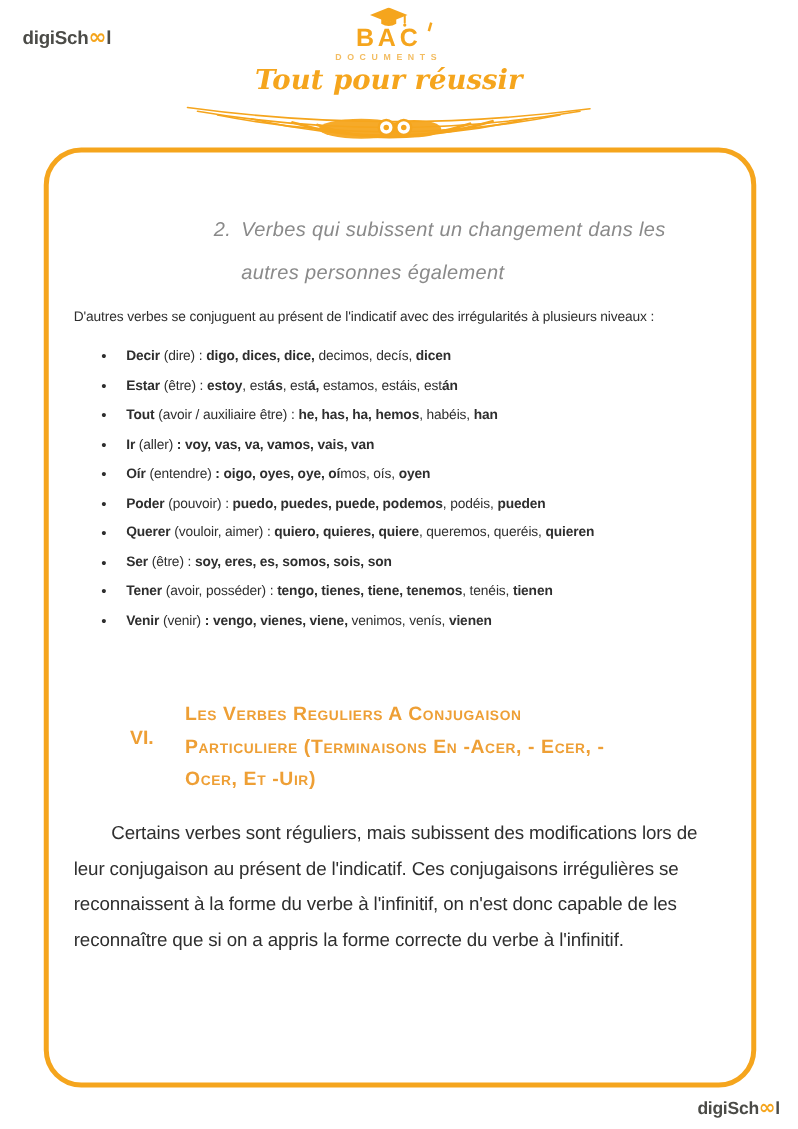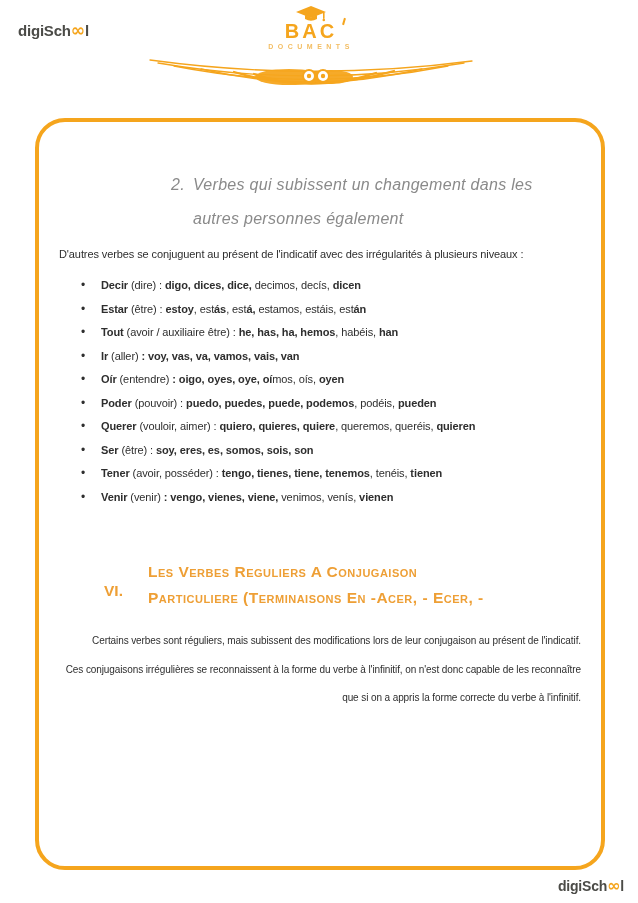--- a/index.html
+++ b/index.html
@@ -50,41 +50,42 @@
   .verb-item{position:relative;padding-left:42px;line-height:23.5px;font-size:11px;
              color:var(--body-text);white-space:nowrap;letter-spacing:-0.1px;}
   .verb-item .bullet{position:absolute;left:22px;font-size:12px;}
   .b{font-weight:bold;}
 
   .heading-vi{display:flex;margin:50px 0 0 45px;color:var(--heading-orange);
               font-weight:bold;font-size:15.5px;line-height:26px;}
   .heading-vi .num{width:44px;flex:none;margin-top:19px;}
   .heading-vi .lines div{font-variant:small-caps;white-space:nowrap;letter-spacing:0.5px;}
 
-  .closing{margin-top:16px;font-size:10px;letter-spacing:-0.1px;line-height:28.5px;
-           color:var(--body-text);text-indent:30px;text-align:right;}
+  .closing{margin-top:16px;font-size:15px;letter-spacing:-0.1px;line-height:28.5px;
+           color:var(--body-text);text-indent:30px;}
 </style>
 </head>
 <body>
 
 <div class="page">
 
   <div id="logo-top" class="digischool">
     <span>digiSch</span><span class="inf">∞</span><span>l</span>
   </div>
 
   <div class="bac-block">
     <svg class="cap-svg" width="32" height="18" viewBox="0 0 32 18">
       <polygon class="cap-shape" points="16,0 31,6 16,12 1,6"></polygon>
       <path class="cap-shape" d="M10,9 L10,13 Q16,16.5 22,13 L22,9 L16,11.5 Z"></path>
       <rect class="cap-shape" x="28" y="6" width="1.6" height="7" rx="0.8"></rect>
       <circle class="cap-shape" cx="28.8" cy="14" r="1.3"></circle>
     </svg>
     <div class="bac-title">BAC</div>
     <div class="bac-sub">DOCUMENTS</div>
+    <div class="tagline">Tout pour réussir</div>
     <svg class="feather" width="330" height="42" viewBox="0 0 330 42">
       <path d="M4,11 Q165,33 326,12"></path>
       <path d="M12,14 Q165,40 318,14"></path>
       <path d="M28,17 Q165,44 302,17"></path>
       <path d="M55,20 Q165,46 276,20"></path>
       <path class="thick" d="M88,23 Q165,46 248,22"></path>
       <path class="thick" d="M108,25 Q165,45 230,24"></path>
       <ellipse class="blob" cx="143" cy="28" rx="34" ry="8"></ellipse>
       <ellipse class="blob" cx="185" cy="28" rx="22" ry="7"></ellipse>
       <g>
@@ -119,20 +120,21 @@
         <li class="verb-item"><span class="bullet">•</span><span class="b">Ser</span><span> (être) : </span><span class="b">soy, eres, es, somos, sois, son</span></li>
         <li class="verb-item"><span class="bullet">•</span><span class="b">Tener</span><span> (avoir, posséder) : </span><span class="b">tengo, tienes, tiene, tenemos</span><span>, tenéis, </span><span class="b">tienen</span></li>
         <li class="verb-item"><span class="bullet">•</span><span class="b">Venir</span><span> (venir) </span><span class="b">: vengo, vienes, viene,</span><span> venimos, venís, </span><span class="b">vienen</span></li>
       </ul>
 
     <div class="heading-vi">
       <span class="num">VI.</span>
       <div class="lines">
         <div>Les Verbes Reguliers A Conjugaison</div>
         <div>Particuliere (Terminaisons En -Acer, - Ecer, -</div>
+        <div>Ocer, Et -Uir)</div>
       </div>
     </div>
 
     <div class="closing">Certains verbes sont réguliers, mais subissent des modifications lors de leur conjugaison au présent de l'indicatif. Ces conjugaisons irrégulières se reconnaissent à la forme du verbe à l'infinitif, on n'est donc capable de les reconnaître que si on a appris la forme correcte du verbe à l'infinitif.</div>
   </div>
 
   <div id="logo-bottom" class="digischool">
     <span>digiSch</span><span class="inf">∞</span><span>l</span>
   </div>
 

